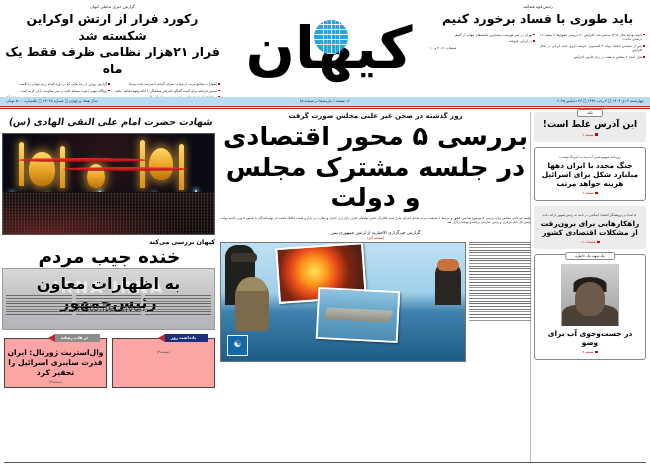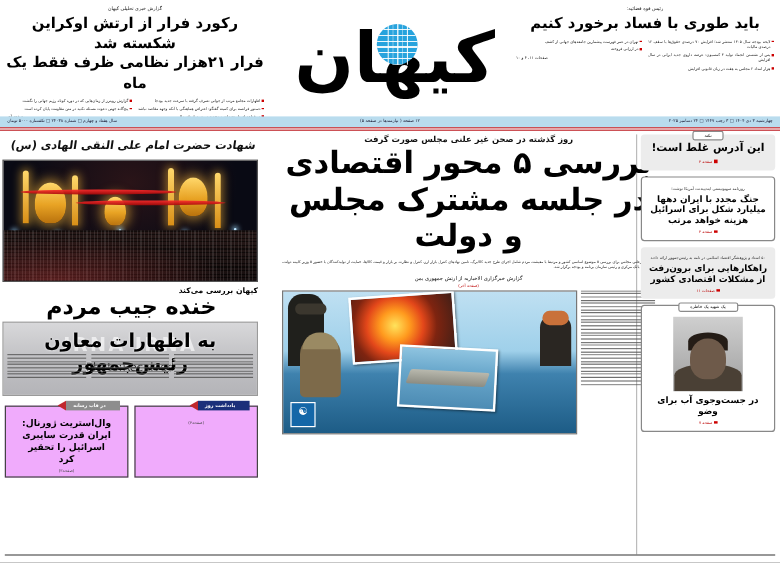--- a/index.html
+++ b/index.html
@@ -47,21 +47,21 @@
   .mh-pages{font-size:3.3px;color:#222;text-align:left;margin-top:1px;}
 
   
   #strip{left:0;top:97px;width:650px;height:9px;background:#b9dcee;}
   #strip .s{position:absolute;top:1.6px;font-size:3.6px;color:#1a1a33;white-space:nowrap;}
   #strip-red{left:0;top:106px;width:650px;height:1.4px;background:#c0272d;}
   #strip-red2{left:0;top:108.4px;width:650px;height:.7px;background:#c0272d;}
 
   
   #col-left{left:4px;top:112px;width:211px;}
-  #col-mid{left:235px;top:112px;width:311px;}
+  #col-mid{left:220px;top:112px;width:311px;}
   #col-right{left:534px;top:112px;width:112px;}
 
   
   #banner-calligraphy{position:relative;width:100%;height:20px;border:0;}
   #banner-calligraphy .cal{font-size:9.5px;font-weight:bold;color:#111;text-align:center;
      line-height:20px;transform:skewX(-8deg);}
   #karbala{position:relative;width:100%;height:100px;margin-top:1px;overflow:hidden;
      background:linear-gradient(to bottom,#05060f 0%,#0b1020 40%,#120a0c 100%);border:.5px solid #555;}
   .kb-sky{position:absolute;inset:0;background:radial-gradient(ellipse at 50% 18%,#2a1418 0%,#090a14 60%);}
   .kb-dome{position:absolute;border-radius:50% 50% 42% 42%;
@@ -85,21 +85,21 @@
       background:linear-gradient(to bottom,#d8d8da 0%,#c3c3c6 45%,#b4b4b8 100%);border:.5px solid #9a9a9a;}
   #photo-band .wm{position:absolute;left:50%;top:30%;transform:translate(-50%,-50%);
       font-size:16px;letter-spacing:2px;color:rgba(255,255,255,.62);font-weight:bold;white-space:nowrap;}
   #photo-band .wm2{position:absolute;left:50%;top:62%;transform:translate(-50%,-50%);
       font-size:9.5px;color:#111;font-weight:normal;white-space:nowrap;direction:ltr;}
   #left-hdl2{position:absolute;left:0;right:0;top:5px;font-size:16px;font-weight:bold;
       text-align:center;color:#000;text-shadow:0 0 2px #fff;}
   #band-copy{position:absolute;left:3px;right:3px;top:26px;display:flex;gap:4px;direction:rtl;}
   #band-copy>div{flex:1;}
 
-  .tagbox{position:relative;width:100px;border:.6px solid #444;padding:9px 12px 3px;background:#f0abfc;}
+  .tagbox{position:relative;width:100px;border:.6px solid #444;padding:9px 1px 3px;background:#fca5a5;}
   .tag{position:absolute;right:6px;top:-5.5px;height:8px;line-height:8px;padding:0 12px 0 6px;
       font-size:4px;color:#fff;font-weight:bold;white-space:nowrap;}
   .tag::after{content:"";position:absolute;left:-7px;top:0;border-style:solid;
       border-width:4px 7px 4px 0;border-color:transparent #c0272d transparent transparent;}
   .tag.blue{background:#1b2f7a;}
   .tag.grey{background:#8d8d8d;}
   .tagbox .t{font-size:7.6px;font-weight:bold;line-height:1.3;text-align:center;color:#000;}
   .tagbox .p{font-size:3.4px;text-align:center;color:#444;margin-top:2px;}
 
   

